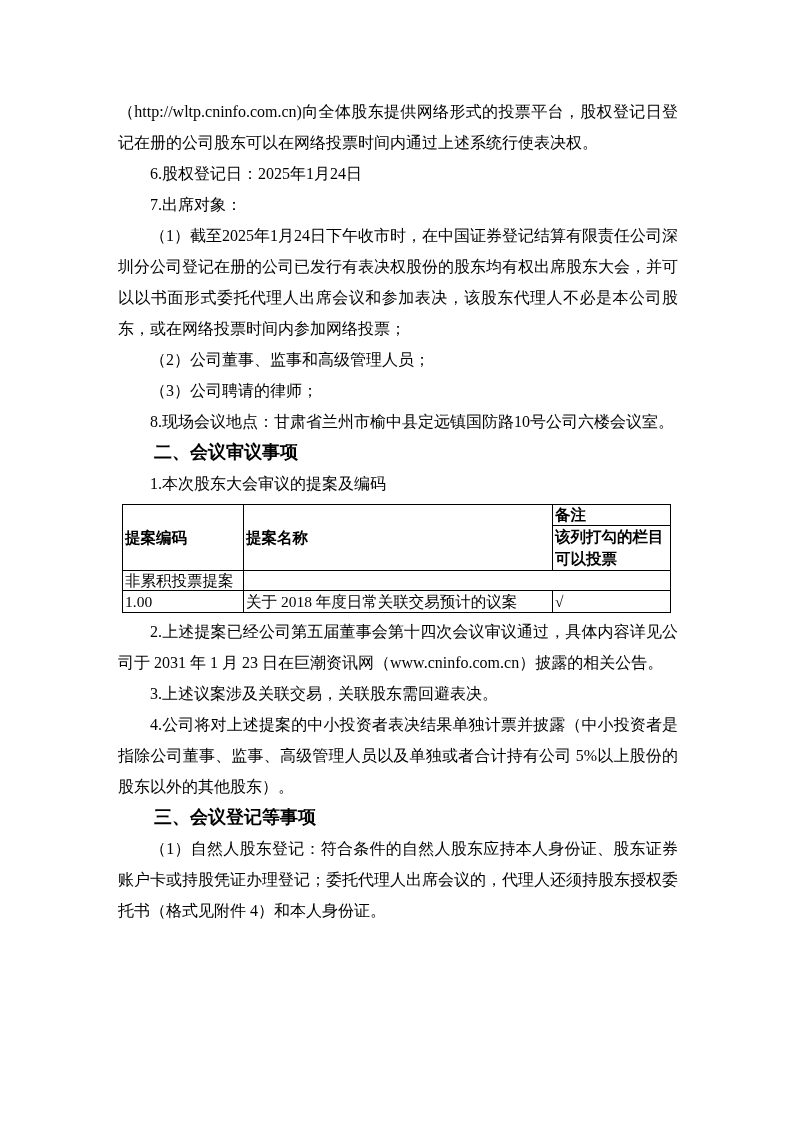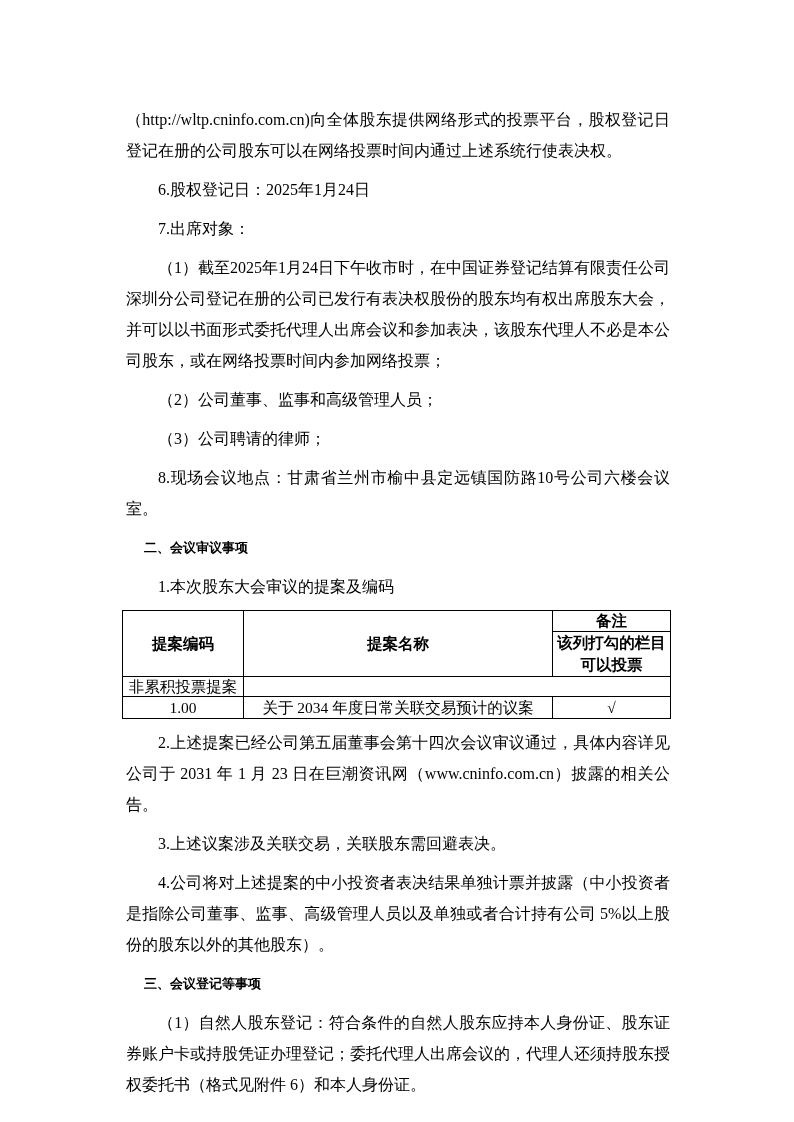--- a/index.html
+++ b/index.html
@@ -11,43 +11,43 @@
     background: #ffffff;
     box-sizing: border-box;
     padding: 96px 116px 0 118px;
     font-family: "Liberation Serif", "DejaVu Serif", serif;
     font-size: 16px;
     line-height: 31px;
     color: #000000;
     overflow: hidden;
   }
   .para {
-    margin: 8px;
+    margin: 0;
     text-align: justify;
     word-break: break-all;
     font-family: Liberation Serif, serif;
   }
   .indent { text-indent: 2em; }
   .heading {
     margin: 0;
     font-weight: bold;
     text-indent: 2em;
-    font-size: 13px;
+    font-size: 18px;
   }
   table.proposal {
     border-collapse: collapse;
     table-layout: fixed;
     width: 548px;
     margin: 5px 0 3px 4px;
     font-size: 15.5px;
   }
   table.proposal th, table.proposal td {
     border: 1px solid #000000;
     padding: 0 2px;
-    text-align: center;
+    text-align: left;
     vertical-align: middle;
     font-weight: normal;
     line-height: 22px;
     word-break: break-all;
     overflow: hidden;
   }
   table.proposal th { font-weight: bold; }
   col.c1 { width: 121px; }
   col.c2 { width: 309px; }
   col.c3 { width: 118px; }
@@ -88,26 +88,26 @@
       </tr>
       <tr class="remark-sub">
         <th>该列打勾的栏目可以投票</th>
       </tr>
       <tr class="group-row">
         <td>非累积投票提案</td>
         <td colspan="2"></td>
       </tr>
       <tr class="data-row">
         <td>1.00</td>
-        <td class="name-cell">关于 2034 年度日常关联交易预计的议案</td>
+        <td class="name-cell">关于 2018 年度日常关联交易预计的议案</td>
         <td>√</td>
       </tr>
     </tbody>
   </table>
 
   <p class="para indent">2.上述提案已经公司第五届董事会第十四次会议审议通过，具体内容详见公司于 2031 年 1 月 23 日在巨潮资讯网（www.cninfo.com.cn）披露的相关公告。</p>
   <p class="para indent">3.上述议案涉及关联交易，关联股东需回避表决。</p>
   <p class="para indent">4.公司将对上述提案的中小投资者表决结果单独计票并披露（中小投资者是指除公司董事、监事、高级管理人员以及单独或者合计持有公司 5%以上股份的股东以外的其他股东）。</p>
 
   <p class="heading">三、会议登记等事项</p>
-  <p class="para indent">（1）自然人股东登记：符合条件的自然人股东应持本人身份证、股东证券账户卡或持股凭证办理登记；委托代理人出席会议的，代理人还须持股东授权委托书（格式见附件 6）和本人身份证。</p>
+  <p class="para indent">（1）自然人股东登记：符合条件的自然人股东应持本人身份证、股东证券账户卡或持股凭证办理登记；委托代理人出席会议的，代理人还须持股东授权委托书（格式见附件 4）和本人身份证。</p>
 
 </div>
 
 </body></html>

